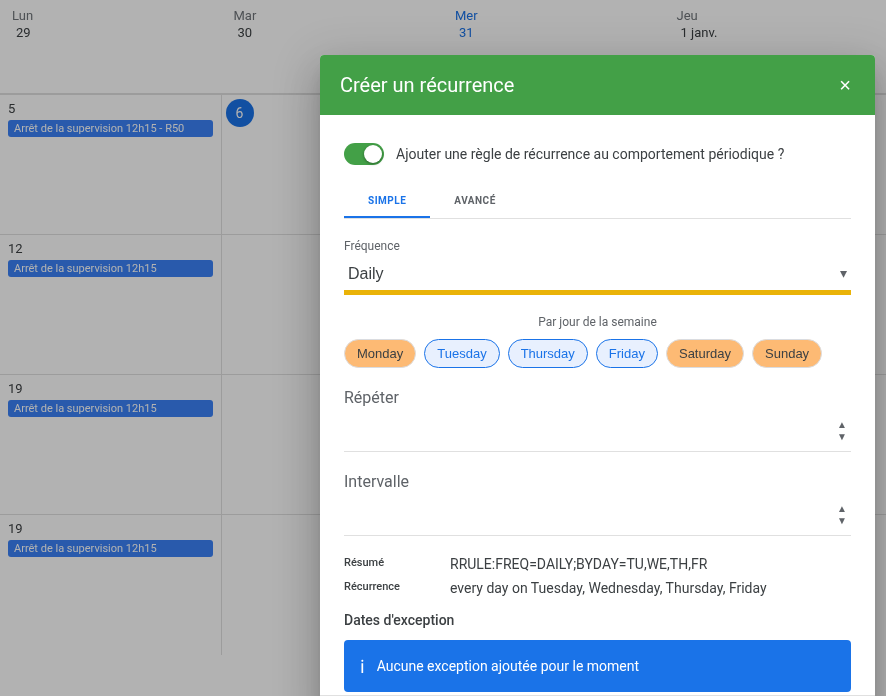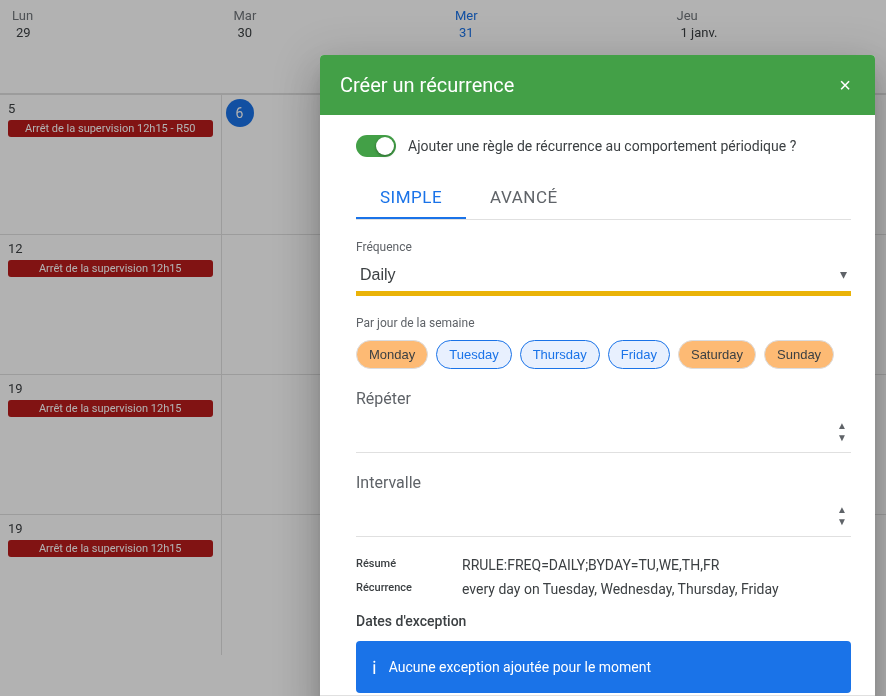--- a/index.html
+++ b/index.html
@@ -39,21 +39,21 @@
       margin: 2px 4px;
       padding: 2px 6px;
       border-radius: 3px;
       font-size: 11px;
       color: #fff;
       white-space: nowrap;
       overflow: hidden;
       text-overflow: ellipsis;
     }
 
-    .event-yellow { background: #b91c1c; text-align: center; }
+    .event-yellow { background: #3b82f6; }
 
     
     .overlay {
       position: absolute;
       top: 0; left: 0;
       width: 886px;
       height: 696px;
       background: rgba(0,0,0,0.3);
       z-index: 10;
     }
@@ -89,24 +89,23 @@
       cursor: pointer;
       color: #fff;
       font-size: 20px;
       background: none;
       border: none;
       line-height: 1;
       padding: 4px;
     }
 
     .modal-body {
-      padding: 20px 24px;
+      padding: 28px 24px;
       overflow-y: auto;
       max-height: 580px;
-      margin-left: 12px;
     }
 
     
     .toggle-row {
       display: flex;
       align-items: center;
       gap: 12px;
       margin-bottom: 20px;
     }
 
@@ -144,22 +143,22 @@
 
     
     .tabs {
       display: flex;
       border-bottom: 1px solid #e0e0e0;
       margin-bottom: 20px;
     }
 
     .tab {
       padding: 10px 24px;
-      font-size: 17px;
-      font-weight: 400;
+      font-size: 10px;
+      font-weight: 700;
       cursor: pointer;
       color: #5f6368;
       border-bottom: 2px solid transparent;
       text-transform: uppercase;
       letter-spacing: 0.5px;
     }
 
     .tab.active {
       color: #1a73e8;
       border-bottom: 2px solid #1a73e8;
@@ -202,20 +201,21 @@
       top: 8px;
       color: #5f6368;
       pointer-events: none;
     }
 
     
     .days-label {
       font-size: 12px;
       color: #5f6368;
       margin-bottom: 10px;
+      text-align: center;
     }
 
     .days-row {
       display: flex;
       gap: 8px;
       flex-wrap: wrap;
       margin-bottom: 20px;
     }
 
     .day-pill {

